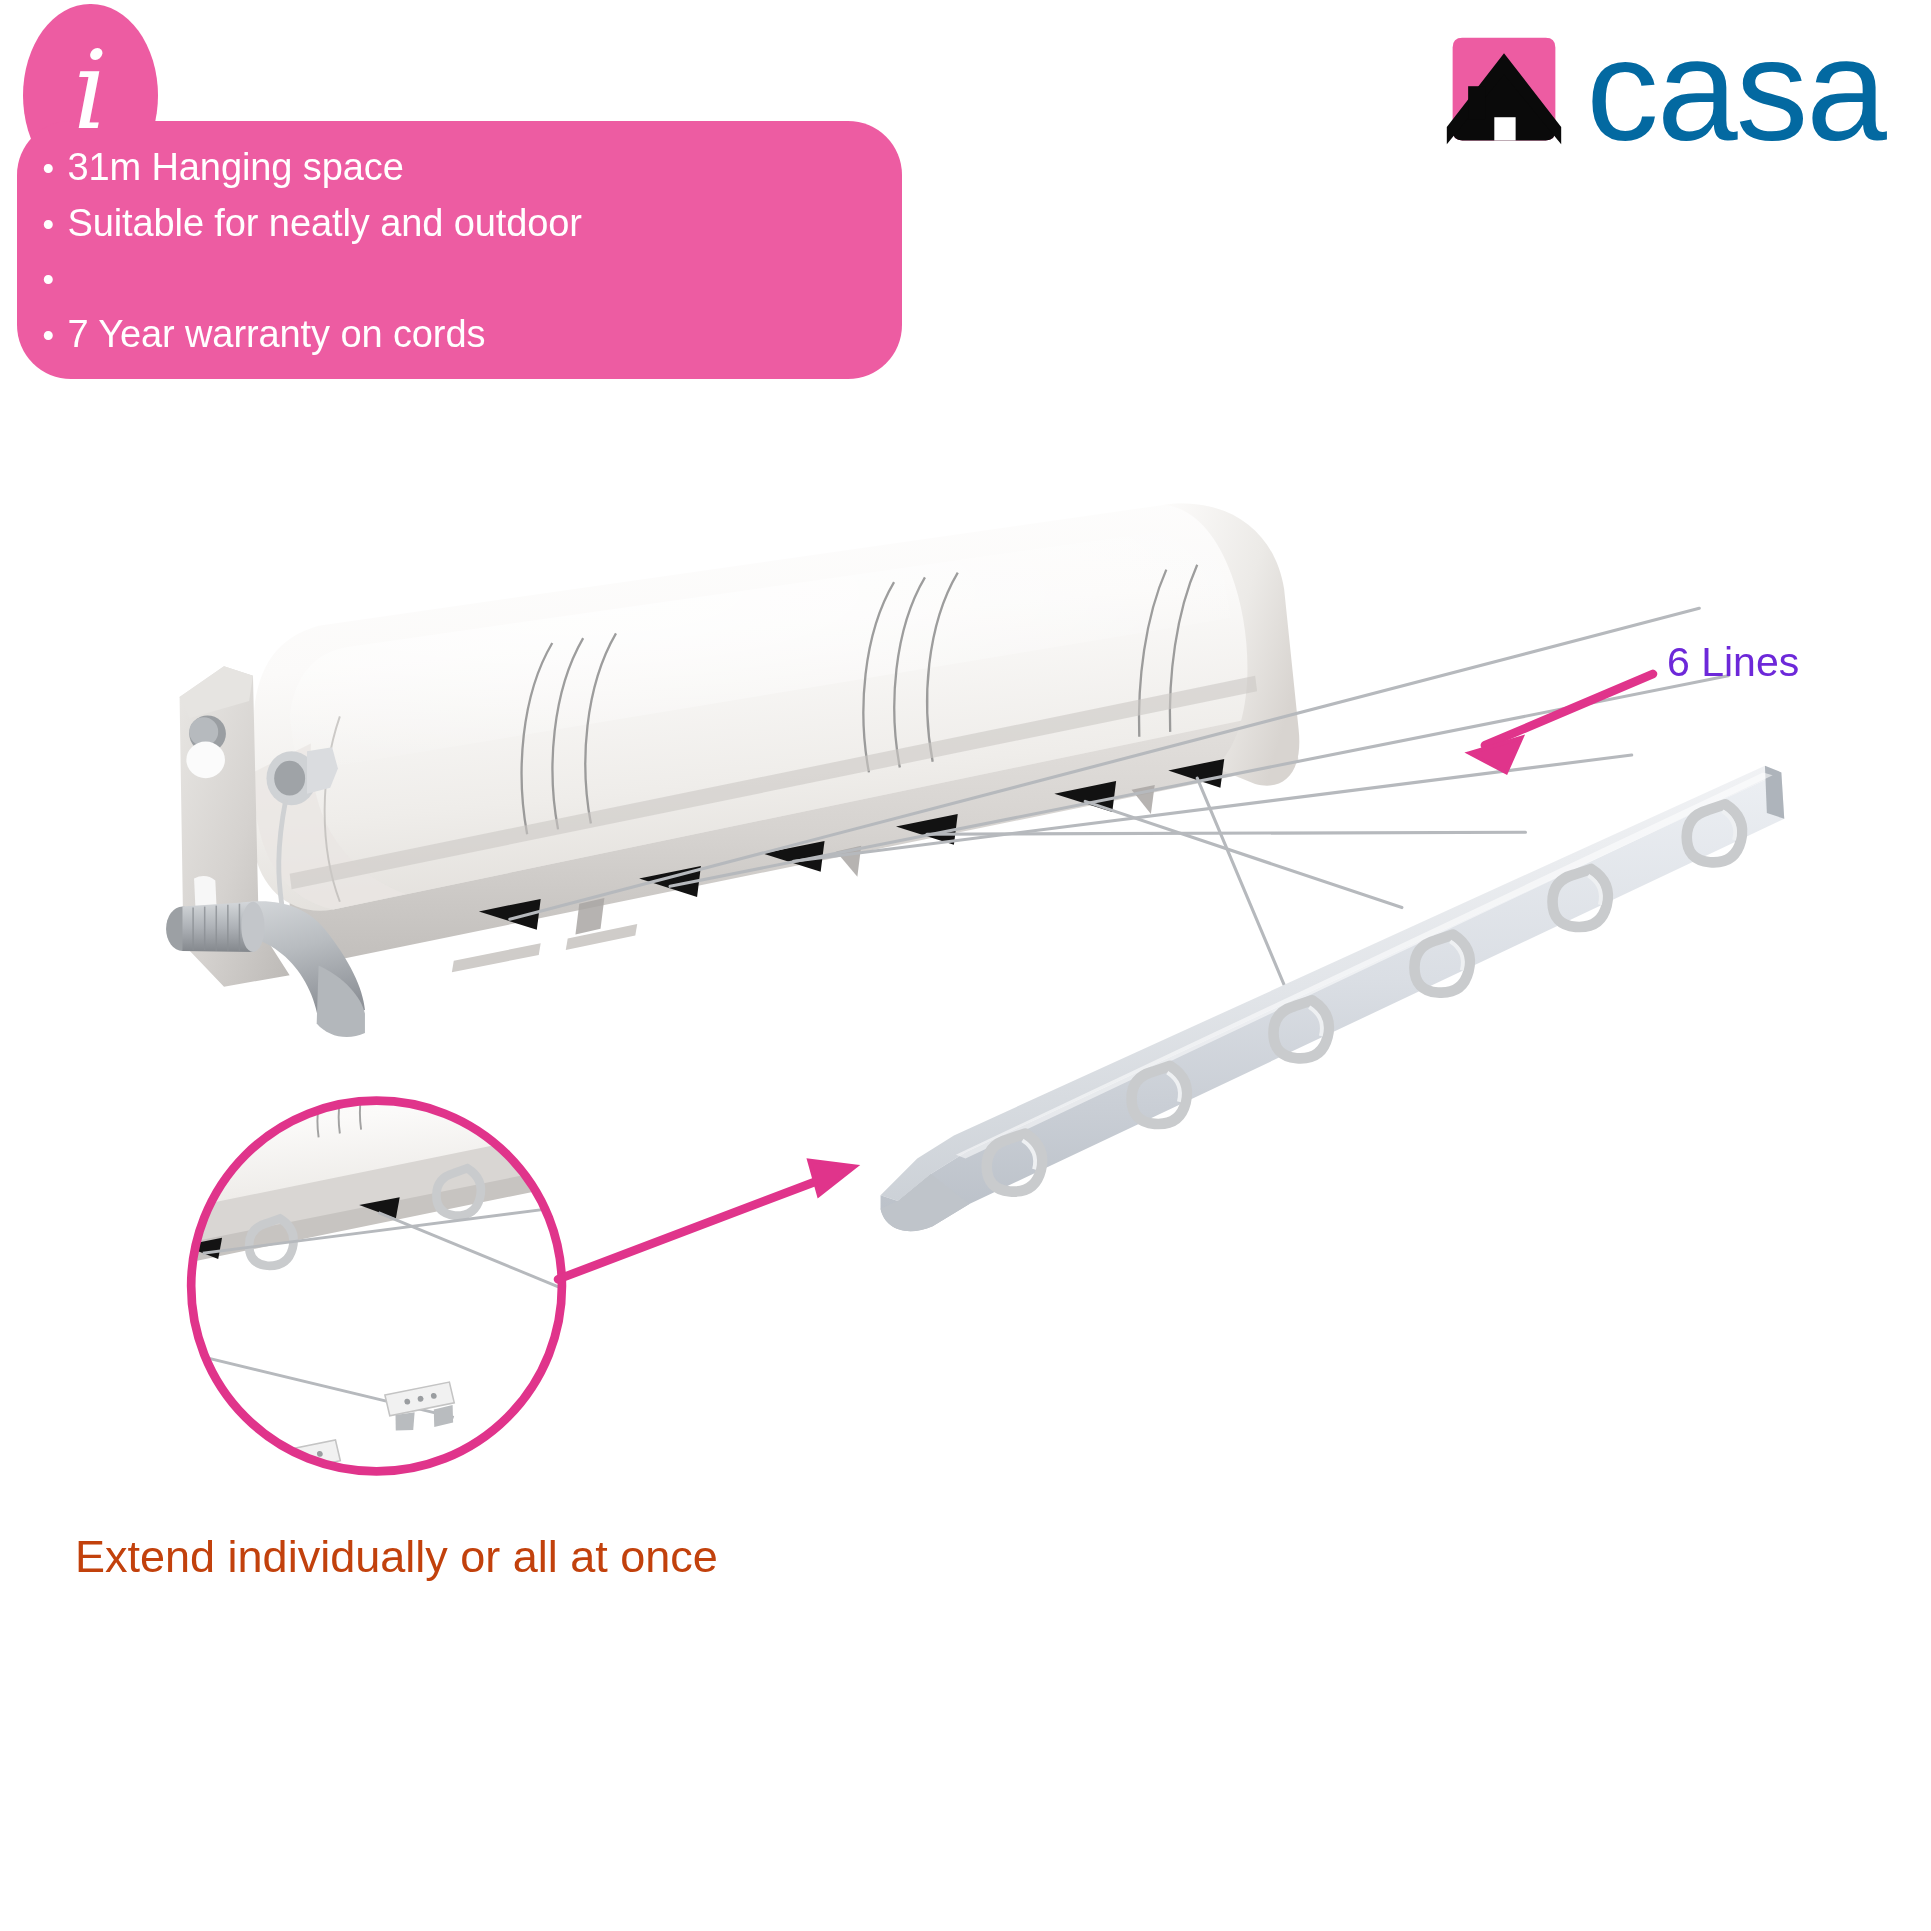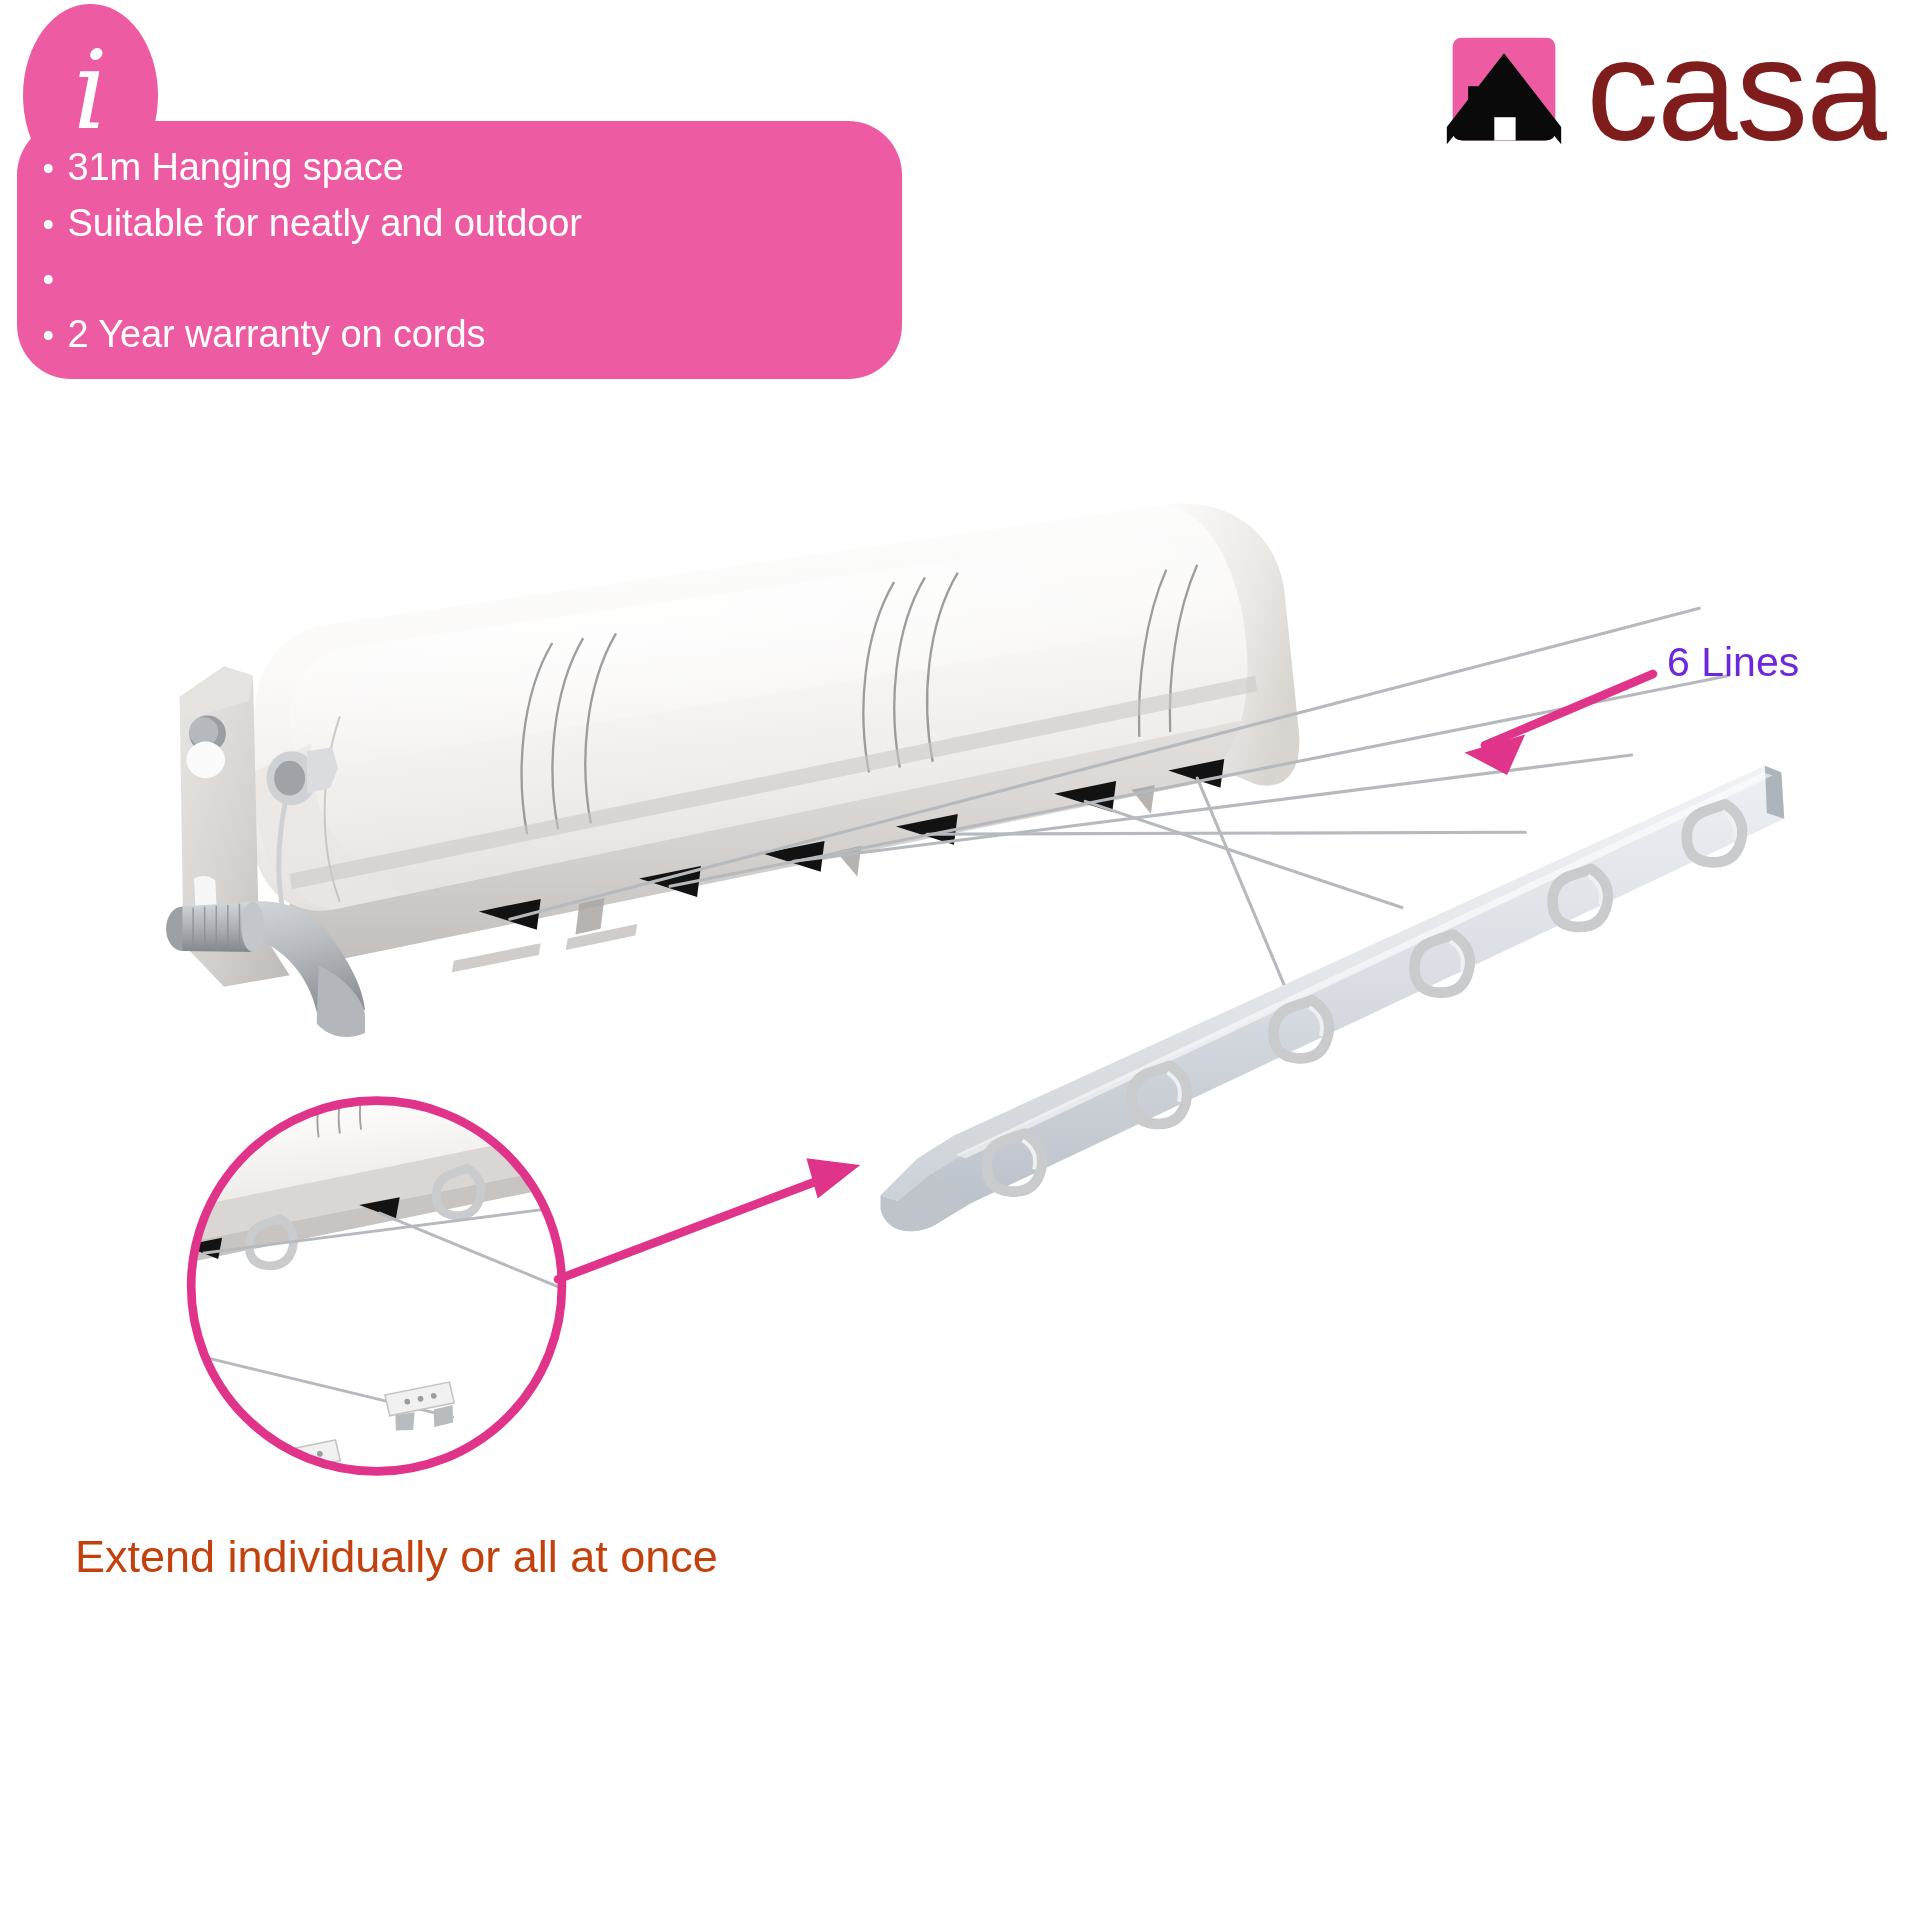--- a/index.html
+++ b/index.html
@@ -75,21 +75,21 @@
   
   .logo {
     position: absolute;
     right: 46px; top: 27px;
     height: 131px;
     display: flex; align-items: center; gap: 19.3px;
     z-index: 5;
   }
   .logo-mark { width: 126px; height: 126px; display: block; }
   .logo-word {
-    color: #7f1d1d;
+    color: #0369a1;
     font-size: 145px;
     line-height: 126px;
     font-weight: 500;
     letter-spacing: -1.9px;
     font-family: "Liberation Sans", sans-serif;
     margin-top: -5.8px;
   }
 
   
   .lines-label {
@@ -405,21 +405,21 @@
     </div>
     <div class="bullet-row">
       <span class="bullet-dot">•</span>
       <span class="bullet-text">Suitable for neatly and outdoor</span>
     </div>
     <div class="bullet-row">
       <span class="bullet-dot">•</span>
     </div>
     <div class="bullet-row">
       <span class="bullet-dot">•</span>
-      <span class="bullet-text">2 Year warranty on cords</span>
+      <span class="bullet-text">7 Year warranty on cords</span>
     </div>
   </div>
 
   <div class="logo">
     <svg class="logo-mark" viewBox="0 0 130 130">
       <path d="M12 18 q0-10 10-10 h86 q10 0 10 10 v86 q0 10 -10 10 h-86 q-10 0 -10 -10 Z" fill="#ED5CA2"></path>
       <path d="M12 104 L65 36 L118 104 q0 10 -10 10 h-86 q-10 0 -10 -10 Z" fill="#0a0a0a"></path>
       <path d="M65 24 L124 100 L124 118 L65 46 L6 118 L6 100 Z" fill="#0a0a0a"></path>
       <rect x="28" y="58" width="18" height="34" fill="#0a0a0a"></rect>
       <rect x="55" y="90" width="22" height="24" fill="#ffffff"></rect>

